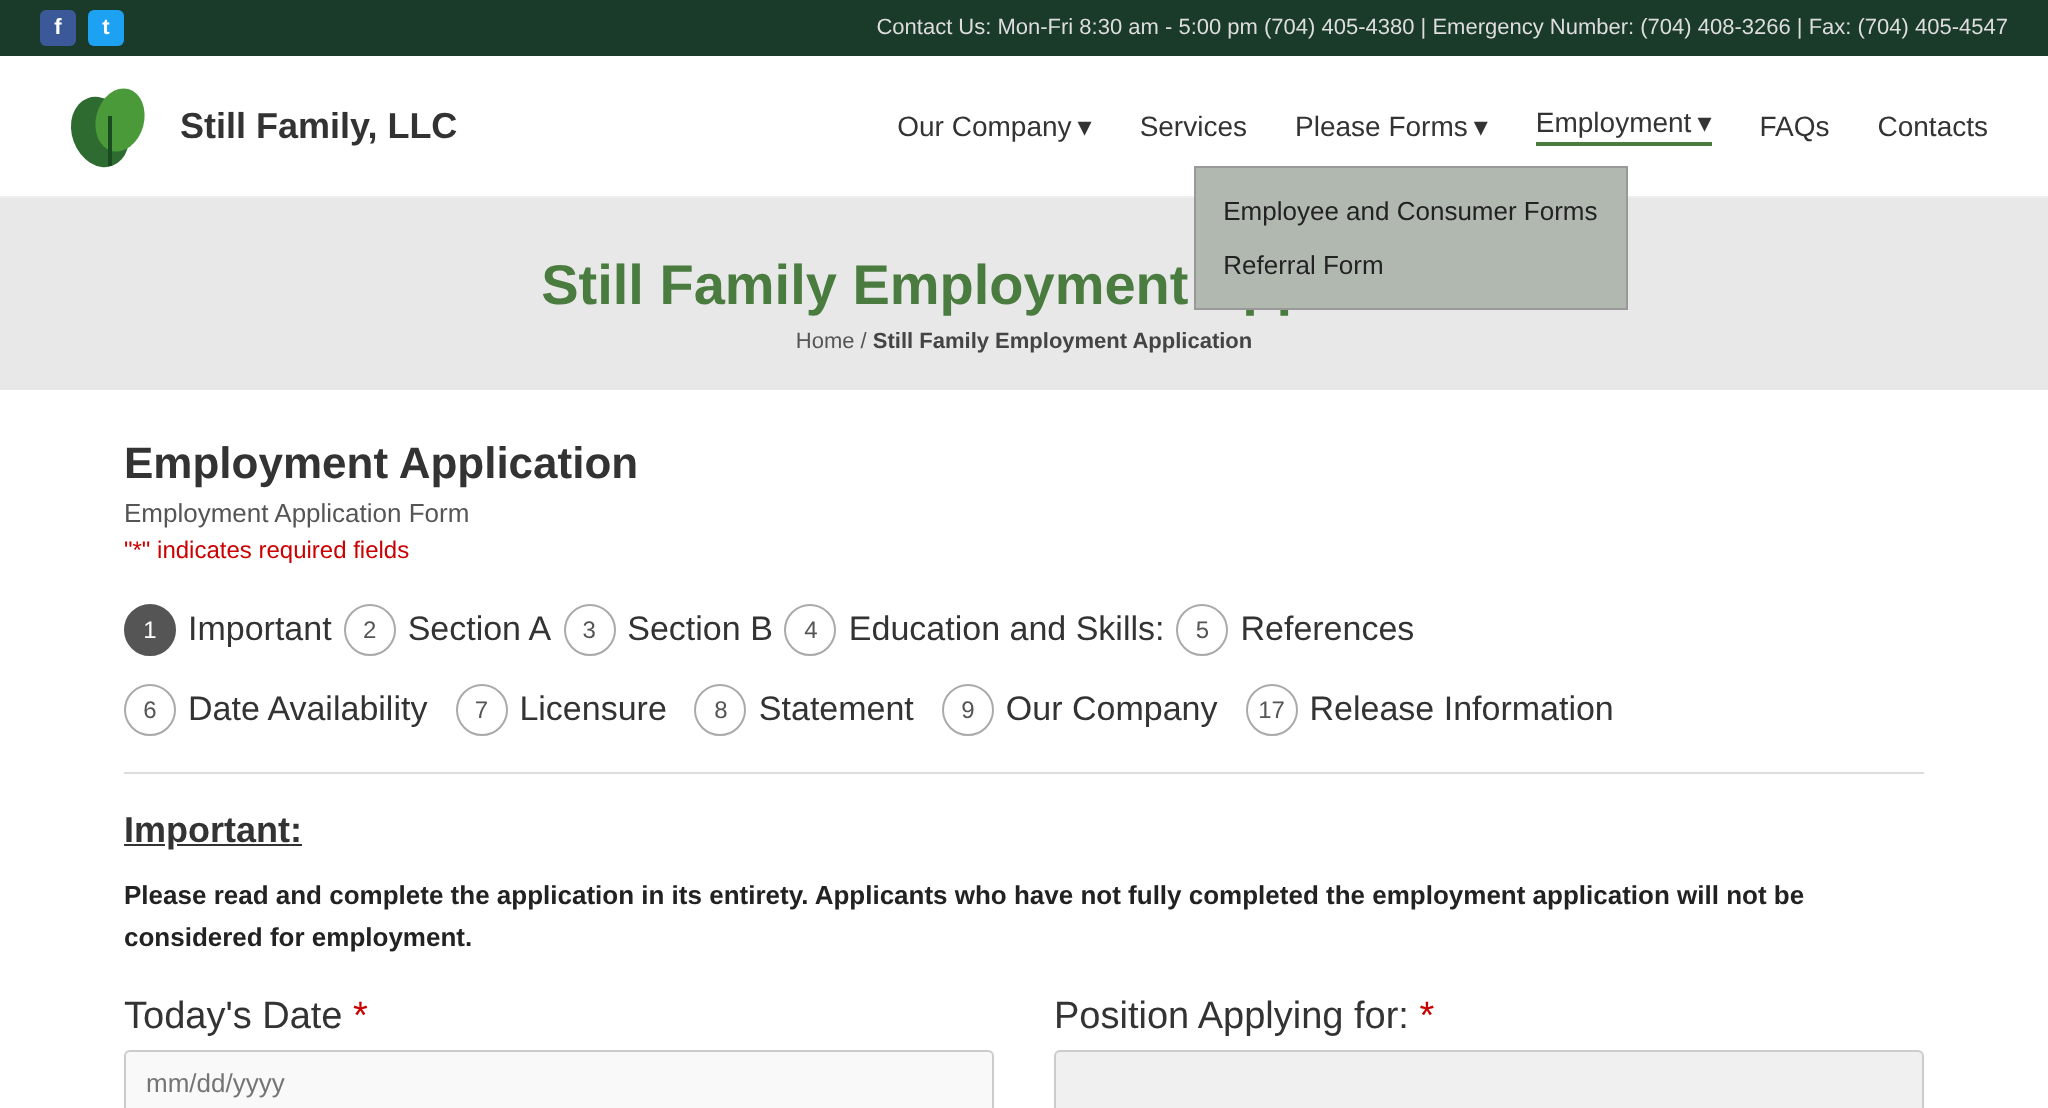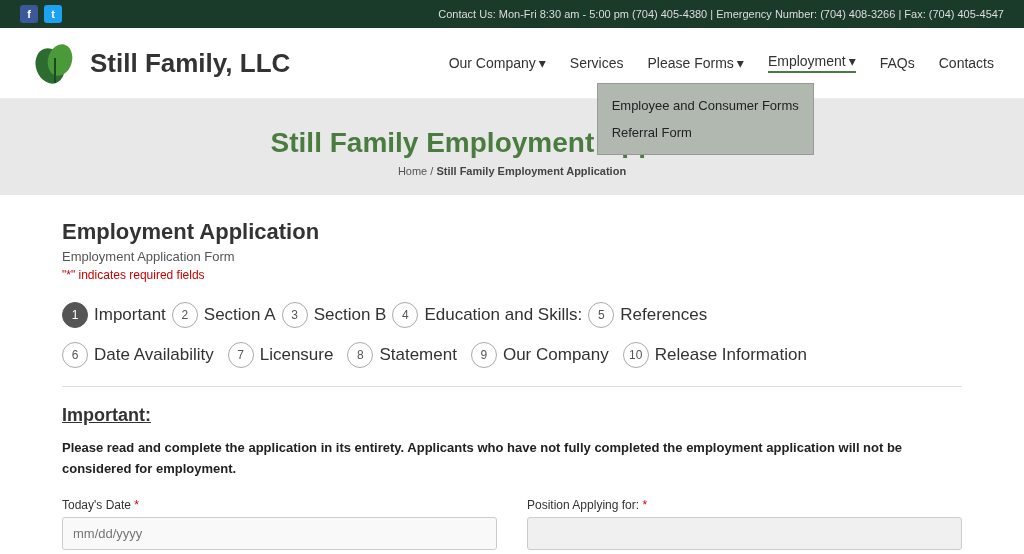--- a/index.html
+++ b/index.html
@@ -29,21 +29,21 @@
     .header {
       background: #fff;
       padding: 10px 30px;
       display: flex;
       align-items: center;
       justify-content: space-between;
       border-bottom: 1px solid #eee;
     }
     .logo { display: flex; align-items: center; gap: 10px; }
     .logo-icon { width: 50px; height: 50px; }
-    .logo-text { font-size: 26px; font-weight: bold; color: #333; }
+    .logo-text { font-size: 18px; font-weight: bold; color: #333; }
     .nav { display: flex; align-items: center; gap: 24px; position: relative; }
     .nav-item {
       font-size: 14px; color: #333; cursor: pointer; text-decoration: none;
       display: flex; align-items: center; gap: 3px;
     }
     .nav-item.active { border-bottom: 2px solid #4a7c3f; color: #333; }
     .nav-dropdown {
       position: absolute;
       top: 30px;
       left: 148px;
@@ -140,21 +140,21 @@
     }
 
     
     .form-row {
       display: flex;
       gap: 30px;
       margin-top: 12px;
     }
     .form-group { flex: 1; }
     .form-label {
-      font-size: 12px;
+      font-size: 19px;
       color: #333;
       margin-bottom: 5px;
       display: block;
     }
     .form-label .required { color: #c00; }
     .form-input {
       width: 100%;
       padding: 8px 10px;
       border: 1px solid #ccc;
       border-radius: 3px;
@@ -263,21 +263,21 @@
       </div>
       <div class="step">
         <div class="step-num">8</div>
         <span class="step-label">Statement</span>
       </div>
       <div class="step">
         <div class="step-num">9</div>
         <span class="step-label">Our Company</span>
       </div>
       <div class="step">
-        <div class="step-num">10</div>
+        <div class="step-num">17</div>
         <span class="step-label">Release Information</span>
       </div>
     </div>
   </div>
 
   <hr class="divider">
 
   <h3 class="section-title">Important:</h3>
   <p class="important-text">Please read and complete the application in its entirety. Applicants who have not fully completed the employment application will not be considered for employment.</p>
 

